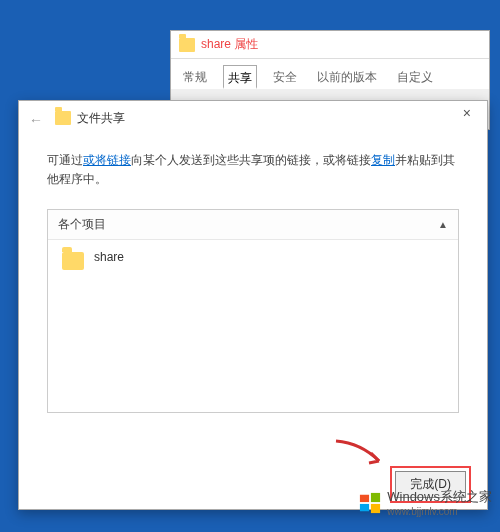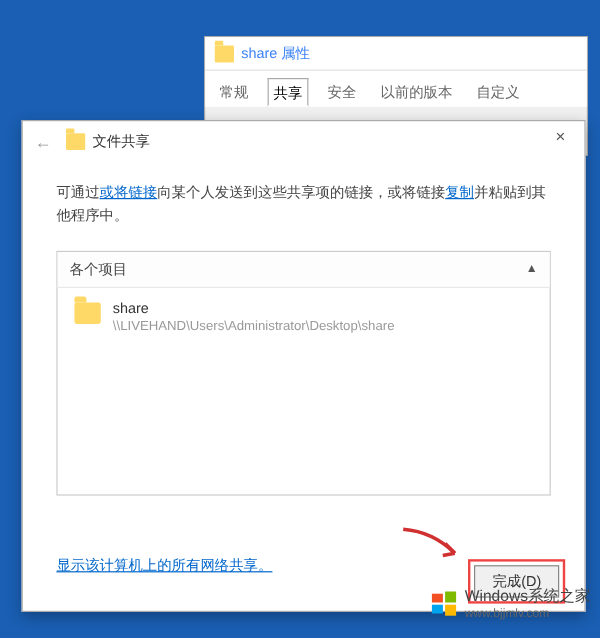--- a/index.html
+++ b/index.html
@@ -42,21 +42,21 @@
     .prop-folder-icon::before {
       content: "";
       position: absolute;
       top: -4px;
       left: 0;
       width: 7px;
       height: 4px;
       background: #ffd968;
       border-radius: 1px 1px 0 0;
     }
-    .prop-title { color: #3b82f6; font-size: 12px; }
+    .prop-title { color: #ef4444; font-size: 12px; }
     .prop-tabs {
       display: flex;
       padding: 6px 8px 0 8px;
       gap: 12px;
       background: #fff;
       height: 30px;
     }
     .prop-tab { color: #666; padding: 4px 4px; font-size: 12px; }
     .prop-tab.active { color: #000; border: 1px solid #aaa; border-bottom: 2px solid #fff; background: #fff; }
     
@@ -262,26 +262,24 @@
     
     <div class="items-box">
       <div class="items-header">
         <span>各个项目</span>
         <span class="collapse-caret">▲</span>
       </div>
       <div class="item-row">
         <div class="item-folder-icon"></div>
         <div class="item-text">
           <span class="item-name">share</span>
-          <span class="item-path">\\LIVEHAND\Users\Administrator\Desktop\share</span>
         </div>
       </div>
     </div>
     
-    <a class="bottom-link">显示该计算机上的所有网络共享。</a>
   </div>
 
   <div class="red-arrow">
     <svg viewBox="0 0 60 40">
       <path d="M 5 8 Q 30 10 48 28" stroke="#d03030" stroke-width="3" fill="none"></path>
       <path d="M 48 28 L 40 20 M 48 28 L 38 30" stroke="#d03030" stroke-width="3" fill="none"></path>
     </svg>
   </div>
 
   <div class="done-button-box">

